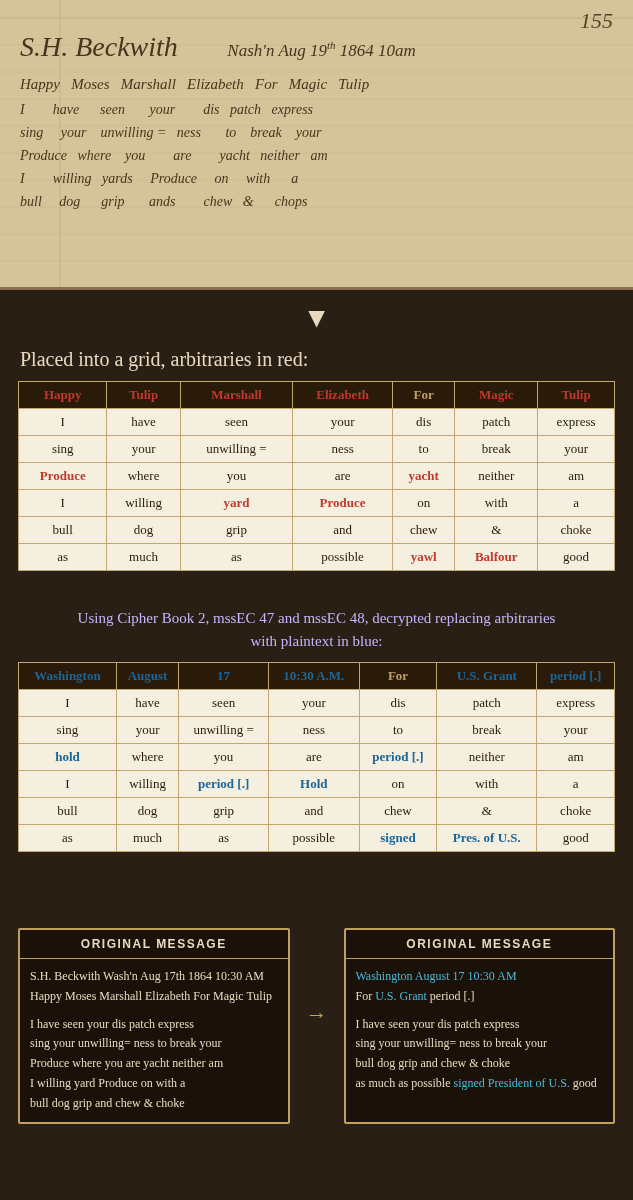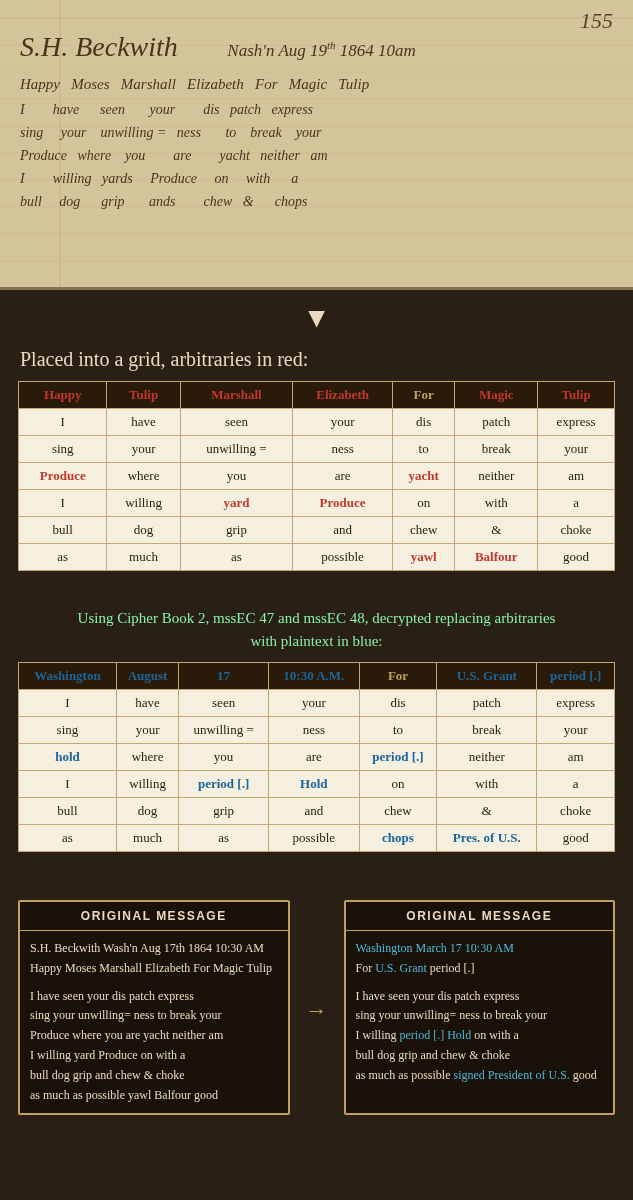--- a/index.html
+++ b/index.html
@@ -51,21 +51,21 @@
     .section-title {
       text-align: left;
       color: #e8d9c0;
       font-size: 20px;
       padding: 6px 20px 10px 20px;
       background: #2a1f14;
       font-family: Georgia, serif;
     }
     .section-title-multi {
       text-align: center;
-      color: #86efac;
+      color: #c4b5fd;
       font-size: 15px;
       padding: 6px 20px 10px 20px;
       background: #2a1f14;
       font-family: Georgia, serif;
       line-height: 1.5;
     }
 
     
     .grid-wrapper {
       padding: 0 18px 12px 18px;
@@ -105,20 +105,21 @@
       background: #2a1f14;
       padding: 14px 18px 20px 18px;
       display: flex;
       gap: 14px;
     }
     .message-box {
       flex: 1;
       border: 2px solid #c0a060;
       background: #1a1208;
       border-radius: 2px;
+      margin-top: 28px;
     }
     .message-box-title {
       text-align: center;
       font-family: 'Arial Narrow', Arial, sans-serif;
       font-weight: bold;
       font-size: 12px;
       letter-spacing: 1.5px;
       color: #e8d9c0;
       padding: 7px 4px;
       border-bottom: 1px solid #c0a060;
@@ -320,21 +321,21 @@
       <td>and</td>
       <td>chew</td>
       <td>&amp;</td>
       <td>choke</td>
     </tr>
     <tr>
       <td>as</td>
       <td>much</td>
       <td>as</td>
       <td>possible</td>
-      <td><span class="blue-text">chops</span></td>
+      <td><span class="blue-text">signed</span></td>
       <td><span class="blue-text">Pres. of U.S.</span></td>
       <td>good</td>
     </tr>
   </tbody>
     </table>
 </div>
 
 <div class="spacer" style="height:22px;"></div>
 
 <div class="messages-section">
@@ -343,32 +344,30 @@
     <div class="message-box-title">ORIGINAL MESSAGE</div>
     <div class="message-box-content">
       <div>S.H. Beckwith Wash'n Aug 17th 1864 10:30 AM</div>
       <div>Happy Moses Marshall Elizabeth For Magic Tulip</div>
       <div class="gap"></div>
       <div>I have seen your dis patch express</div>
       <div>sing your unwilling= ness to break your</div>
       <div>Produce where you are yacht neither am</div>
       <div>I willing yard Produce on with a</div>
       <div>bull dog grip and chew &amp; choke</div>
-      <div>as much as possible yawl Balfour good</div>
     </div>
   </div>
 
   <div class="msg-arrow">→</div>
 
   <div class="message-box">
     <div class="message-box-title">ORIGINAL MESSAGE</div>
     <div class="message-box-content">
-      <div style="color:#4db8d9;">Washington March 17 10:30 AM</div>
+      <div style="color:#4db8d9;">Washington August 17 10:30 AM</div>
       <div>For <span class="blue">U.S. Grant</span> <span> period [.]</span></div>
       <div class="gap"></div>
       <div>I have seen your dis patch express</div>
       <div>sing your unwilling= ness to break your</div>
-      <div><span>I willing </span><span class="blue">period [.]</span><span> </span><span class="blue">Hold</span><span> on with a</span></div>
       <div>bull dog grip and chew &amp; choke</div>
       <div><span>as much as possible </span><span class="blue">signed President of U.S.</span><span> good</span></div>
     </div>
   </div>
 </div>
 
 </body></html>

